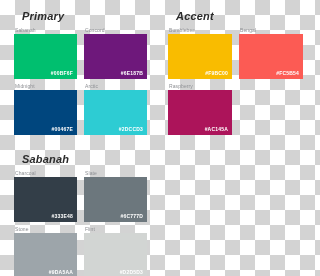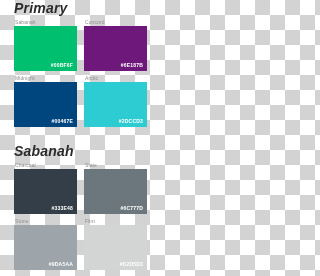--- a/index.html
+++ b/index.html
@@ -13,23 +13,23 @@
     background-size:30px 30px;
     background-position:0 0,15px 15px;
     overflow:hidden;
     position:relative;
   }
   .sheet{position:absolute;inset:0;}
 
   .section{position:absolute;}
   .section-title{
     font-weight:bold;font-style:italic;
-    font-size:14px;color:#2b2b2b;
+    font-size:11px;color:#2b2b2b;
     letter-spacing:.2px;
-    margin:0;padding:0;
+    margin:8px;padding:0;
     line-height:10px;
   }
 
   .grid{display:flex;flex-wrap:wrap;}
   .cell{position:relative;}
   .swatch-name{
     font-size:5px;
     color:#8e9094;
     line-height:7px;
     letter-spacing:.1px;
@@ -100,20 +100,43 @@
       </div>
       <div class="cell row2">
         <div class="swatch-name">Arctic</div>
         <div class="swatch" style="background-color: rgb(45, 204, 211);">
           <span class="swatch-hex light">#2DCCD3</span>
         </div>
       </div>
     </div>
   </div>
 
+  <div class="section" id="sec-accent">
+    <div class="section-title">Accent</div>
+    <div class="grid">
+      <div class="cell">
+        <div class="swatch-name">Bumblebee</div>
+        <div class="swatch" style="background-color: rgb(249, 188, 0);">
+          <span class="swatch-hex light">#F9BC00</span>
+        </div>
+      </div>
+      <div class="cell">
+        <div class="swatch-name">Bengal</div>
+        <div class="swatch" style="background-color: rgb(252, 91, 84);">
+          <span class="swatch-hex light">#FC5B54</span>
+        </div>
+      </div>
+      <div class="cell row2">
+        <div class="swatch-name">Raspberry</div>
+        <div class="swatch" style="background-color: rgb(172, 20, 90);">
+          <span class="swatch-hex light">#AC145A</span>
+        </div>
+      </div>
+    </div>
+  </div>
 
   <div class="section" id="sec-neutral">
     <div class="section-title">Sabanah</div>
     <div class="grid">
       <div class="cell">
         <div class="swatch-name">Charcoal</div>
         <div class="swatch" style="background-color: rgb(51, 62, 72);">
           <span class="swatch-hex light">#333E48</span>
         </div>
       </div>

